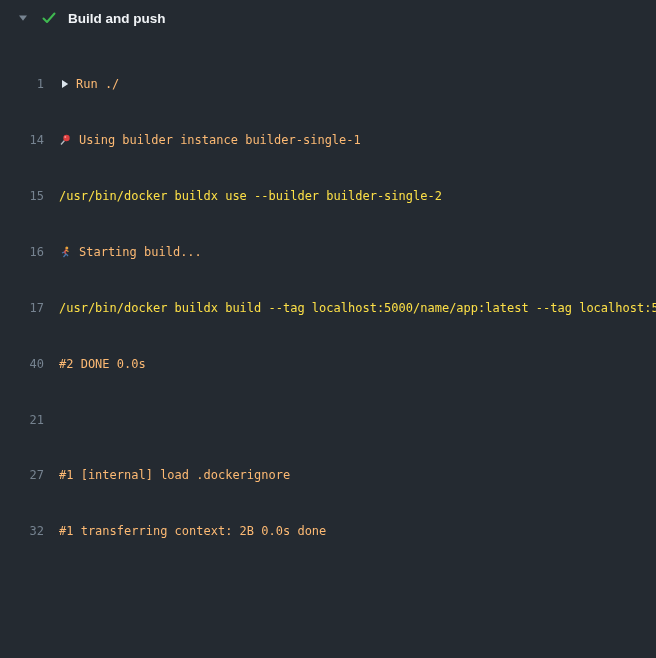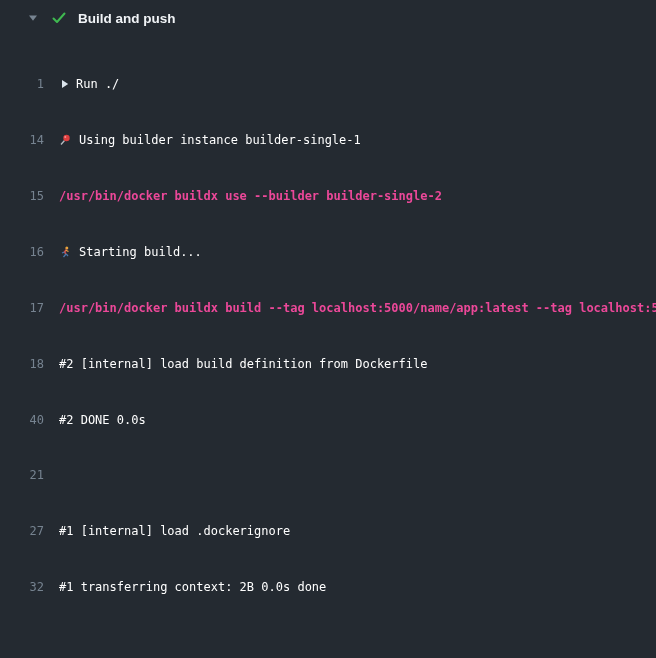--- a/index.html
+++ b/index.html
@@ -6,39 +6,38 @@
   body{
     width:656px;height:658px;
     background:#242a31;
     overflow:hidden;
     font-family:"DejaVu Sans Mono",monospace;
   }
   .section-header{
     display:flex;align-items:center;
     height:22px;padding-left:18px;
     cursor:pointer;
-    margin-left:10px;
   }
   .chev{width:10px;display:flex;justify-content:center;align-items:center;margin-right:14px;flex:none;}
   .check{display:flex;align-items:center;margin-right:12px;flex:none;}
   .sec-label{
     font-family:"Liberation Sans",sans-serif;
     font-size:13.5px;font-weight:600;color:#f0f3f6;
     white-space:nowrap;
   }
   #sec-build{margin-top:7px;}
   #log-build{margin-top:9px;}
   .log{white-space:pre;}
   .row{height:17.93px;line-height:17.93px;font-size:12px;white-space:pre;overflow:hidden;}
   .ln{
     display:inline-block;width:44px;text-align:right;
     color:#768390;cursor:pointer;
   }
-  .lt{color:#ffffff;padding-left:15px;}
-  .lt.cmd{color:#ec4899;font-weight:700;}
+  .lt{color:#fdba74;padding-left:15px;}
+  .lt.cmd{color:#fde047;font-weight:400;}
   .tri{margin-left:2px;margin-right:7px;vertical-align:-1px;}
   .emoji{margin-right:8px;vertical-align:-2px;}
 </style>
 </head>
 <body>
 
 <div>
 
   <div class="section-header" id="sec-build">
     <span class="chev">
@@ -64,21 +63,20 @@
             <circle cx="6.3" cy="3" r="1" fill="#f58f8f"></circle>
           </svg><span>Using builder instance builder-single-1</span></span></div>
     <div class="row"><span class="ln">15</span><span class="lt cmd">/usr/bin/docker buildx use --builder builder-single-2</span></div>
     <div class="row"><span class="ln">16</span><span class="lt"><svg class="emoji" width="12" height="12" viewBox="0 0 12 12">
             <circle cx="7.8" cy="2" r="1.5" fill="#e8a33d"></circle>
             <path d="M7.5 3.5 L5.5 6 L7 8" stroke="#d9534f" stroke-width="1.6" fill="none"></path>
             <path d="M5.5 6 L3 7 M7 8 L4.5 11 M7.2 7.8 L9 10" stroke="#4a76a8" stroke-width="1.3" fill="none"></path>
             <path d="M6.8 4.2 L9.5 5.5" stroke="#e8a33d" stroke-width="1.2"></path>
           </svg><span>Starting build...</span></span></div>
     <div class="row"><span class="ln">17</span><span class="lt cmd">/usr/bin/docker buildx build --tag localhost:5000/name/app:latest --tag localhost:50</span></div>
-    <div class="row"><span class="ln">18</span><span class="lt">#2 [internal] load build definition from Dockerfile</span></div>
     <div class="row"><span class="ln">40</span><span class="lt">#2 DONE 0.0s</span></div>
     <div class="row"><span class="ln">21</span><span class="lt"></span></div>
     <div class="row"><span class="ln">27</span><span class="lt">#1 [internal] load .dockerignore</span></div>
     <div class="row"><span class="ln">32</span><span class="lt">#1 transferring context: 2B 0.0s done</span></div>
     
     
     
     
     
     

